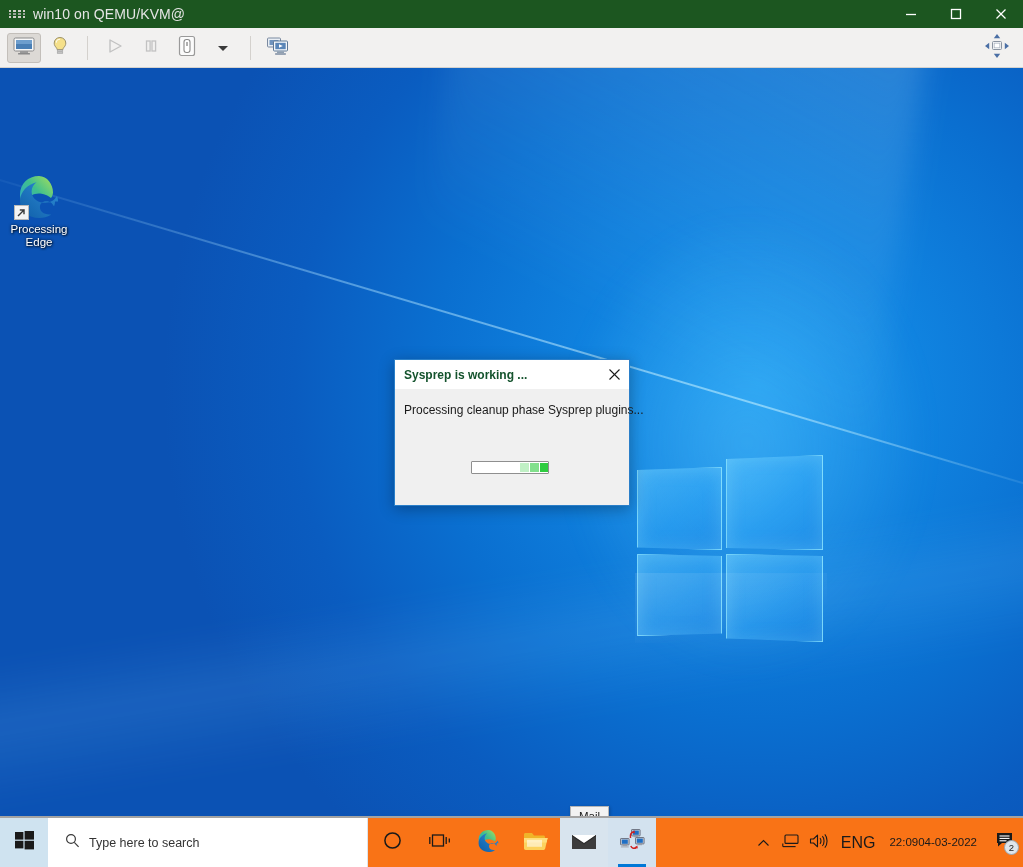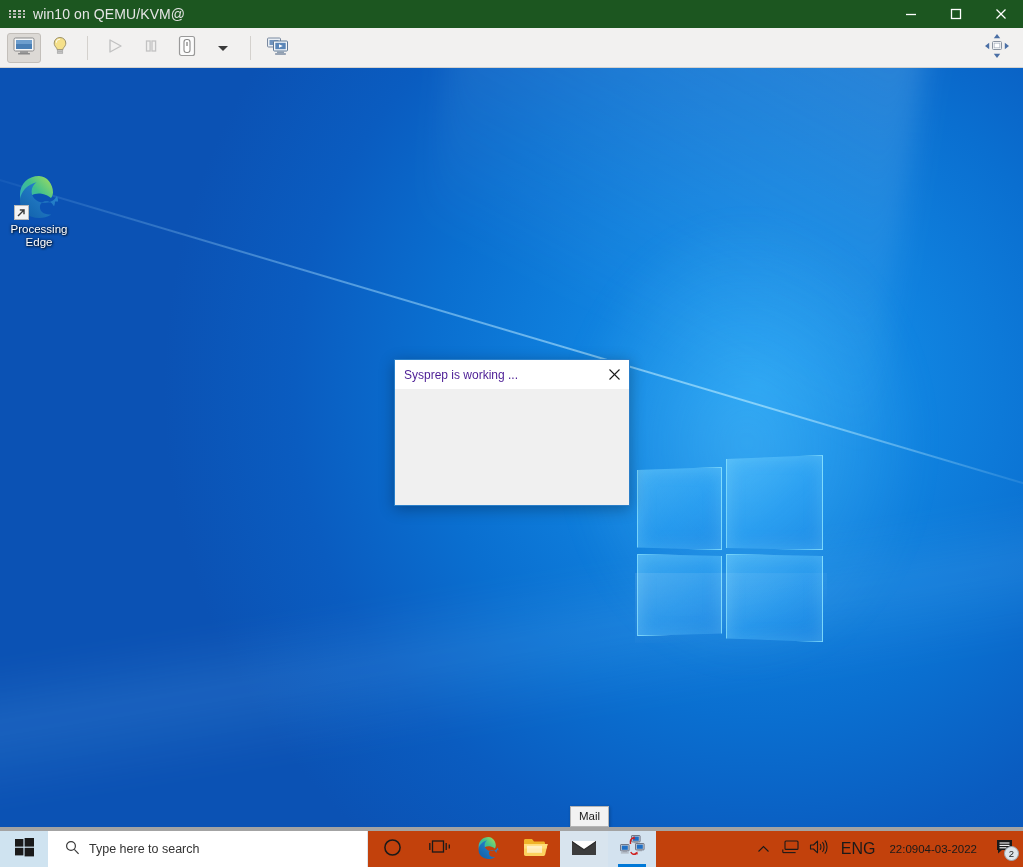--- a/index.html
+++ b/index.html
@@ -217,22 +217,23 @@
   .dlg-titlebar {
     height: 30px;
     background: #ffffff;
     display: flex; align-items: center;
     flex: 0 0 30px;
     border-bottom: 1px solid #f0f0f0;
   }
   .dlg-title {
     margin-left: 9px;
     font-size: 12px;
-    color: #4c1d95;
+    color: #14532d;
     white-space: nowrap;
+    font-weight: bold;
   }
   .dlg-close {
     margin-left: auto;
     width: 30px; height: 29px;
     display: flex; align-items: center; justify-content: center;
     cursor: default;
   }
   .dlg-body {
     flex: 1 1 auto;
     position: relative;
@@ -262,24 +263,24 @@
     background: #2ecc40;
   }
   .progress .chunk.c1 { left: 48px; opacity: .30; }
   .progress .chunk.c2 { left: 58px; opacity: .60; }
   .progress .chunk.c3 { left: 68px; opacity: 1;   }
 
   
   .taskbar {
     position: absolute;
     left: 0; right: 0; bottom: 0;
-    height: 40px;
-    background: #c2410c;
+    height: 51px;
+    background: #f97316;
     display: flex; align-items: stretch;
-    border-top: 4px solid #a3a3a3;
+    border-top: 2px solid #a3a3a3;
   }
   .start-btn {
     width: 48px;
     background: #cfe3f0;
     display: flex; align-items: center; justify-content: center;
     cursor: default;
   }
   .search-box {
     width: 320px;
     background: #ffffff;
@@ -541,20 +542,28 @@
     </div>
 
     <div class="dialog">
       <div class="dlg-titlebar">
         <div class="dlg-title">Sysprep is working ...</div>
         <div class="dlg-close">
           <svg width="13" height="13" viewBox="0 0 13 13">
             <line x1="1.5" y1="1.5" x2="11.5" y2="11.5" stroke="#1a1a1a" stroke-width="1.1"></line>
             <line x1="11.5" y1="1.5" x2="1.5" y2="11.5" stroke="#1a1a1a" stroke-width="1.1"></line>
           </svg>
+        </div>
+      </div>
+      <div class="dlg-body">
+        <div class="dlg-msg">Processing cleanup phase Sysprep plugins...</div>
+        <div class="progress">
+          <div class="chunk c1"></div>
+          <div class="chunk c2"></div>
+          <div class="chunk c3"></div>
         </div>
       </div>
     </div>
 
     <div class="tooltip">Mail</div>
 
     <div class="taskbar">
 
       <div class="start-btn">
         <span>

